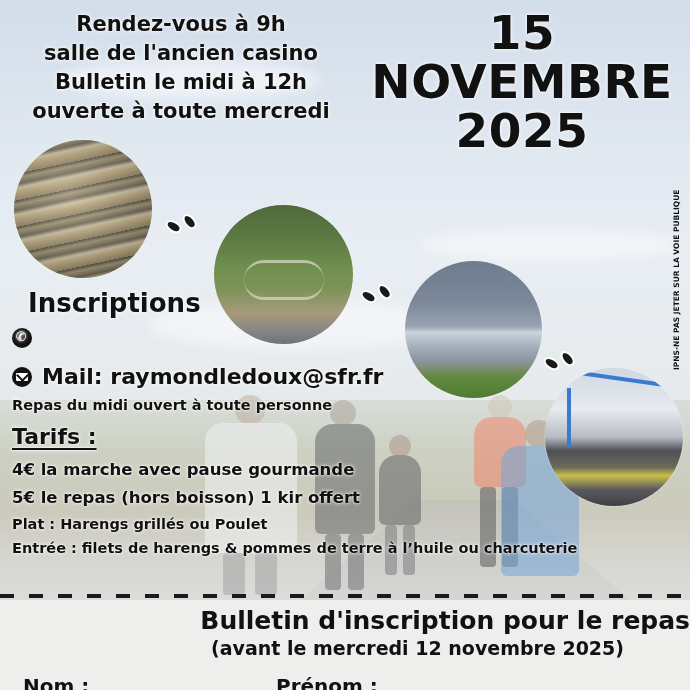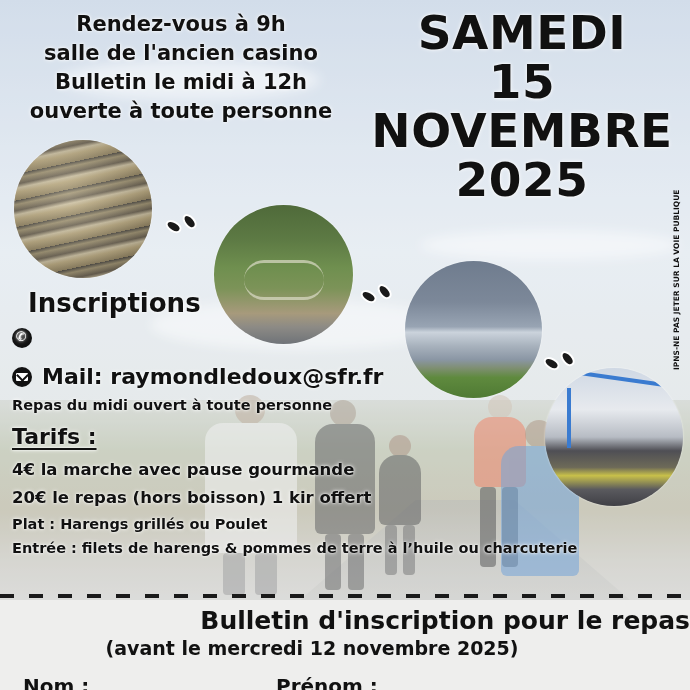--- a/index.html
+++ b/index.html
@@ -98,21 +98,21 @@
   .cut-line {
     position: absolute; left: 0; top: 594px; width: 690px; height: 4px;
     background: repeating-linear-gradient(90deg, #1a1a1a 0 14px, transparent 14px 29px);
   }
   .bulletin {
     position: absolute; left: 0; top: 600px; width: 690px; height: 90px;
     background: rgba(238,238,236,0.92);
   }
   .bulletin-title { position: absolute; left: 0; width: 690px; top: 606px; text-align: right;
     font-weight: bold; font-size: 25px; line-height: 30px; }
-  .bulletin-sub { position: absolute; left: 0; width: 624px; top: 636px; text-align: center;
+  .bulletin-sub { position: absolute; left: 0; width: 624px; top: 636px; text-align: right;
     font-weight: bold; font-size: 19px; line-height: 24px; }
   .field-label { position: absolute; top: 674px; font-weight: bold; font-size: 20px; white-space: nowrap; }
   .lbl-nom { left: 23px; }
   .lbl-prenom { left: 276px; }
 </style>
 </head>
 <body>
 
 <div class="bg-sky"></div>
 <div class="bg-cloud" style="left:60px;top:60px;width:260px;height:40px;"></div>
@@ -148,25 +148,24 @@
 <div class="walker" style="left:495px;top:420px;width:90px;height:180px;">
   <div class="head" style="left:30px;top:0;width:28px;height:28px;background:#9c7e66;"></div>
   <div class="torso" style="left:6px;top:26px;width:78px;height:130px;background:#4a8ad0;"></div>
 </div>
 <div class="veil"></div>
 
 <div class="top-info txt-shadow">
   <div>Rendez-vous à 9h</div>
   <div>salle de l'ancien casino</div>
   <div>Bulletin le midi à 12h</div>
-  <div>ouverte à toute personne</div>
+  <div>ouverte à toute mercredi</div>
 </div>
 
 <div class="date-block txt-shadow">
-  <div>SAMEDI</div>
   <div>15</div>
   <div>NOVEMBRE</div>
   <div>2025</div>
 </div>
 
 <div class="ipns">IPNS-NE PAS JETER SUR LA VOIE PUBLIQUE</div>
 
 <div class="photo photo-fish"></div>
 <div class="photo photo-cliff">
     <div class="path"></div>
@@ -196,21 +195,21 @@
 </div>
 <div class="contact-row row-mail txt-shadow">
   <span class="ico ico-mail"></span>
   <span>Mail: raymondledoux@sfr.fr</span>
 </div>
 <div class="repas-open txt-shadow">Repas du midi ouvert à toute personne</div>
 
 <div class="tarifs-title txt-shadow">Tarifs :</div>
 <div class="tarif-list txt-shadow">
   <div class="t t-big">4€ la marche avec pause gourmande</div>
-  <div class="t t-big">20€ le repas (hors boisson) 1 kir offert</div>
+  <div class="t t-big">5€ le repas (hors boisson) 1 kir offert</div>
   <div class="t t-small">Plat : Harengs grillés ou Poulet</div>
   <div class="t t-small">Entrée : filets de harengs &amp; pommes de terre à l’huile ou charcuterie</div>
 </div>
 
 <div class="cut-line"></div>
 <div class="bulletin"></div>
 <div class="bulletin-title">Bulletin d'inscription pour le repas</div>
 <div class="bulletin-sub">(avant le mercredi 12 novembre 2025)</div>
 <div class="field-label lbl-nom">Nom :</div>
 <div class="field-label lbl-prenom">Prénom :</div>

